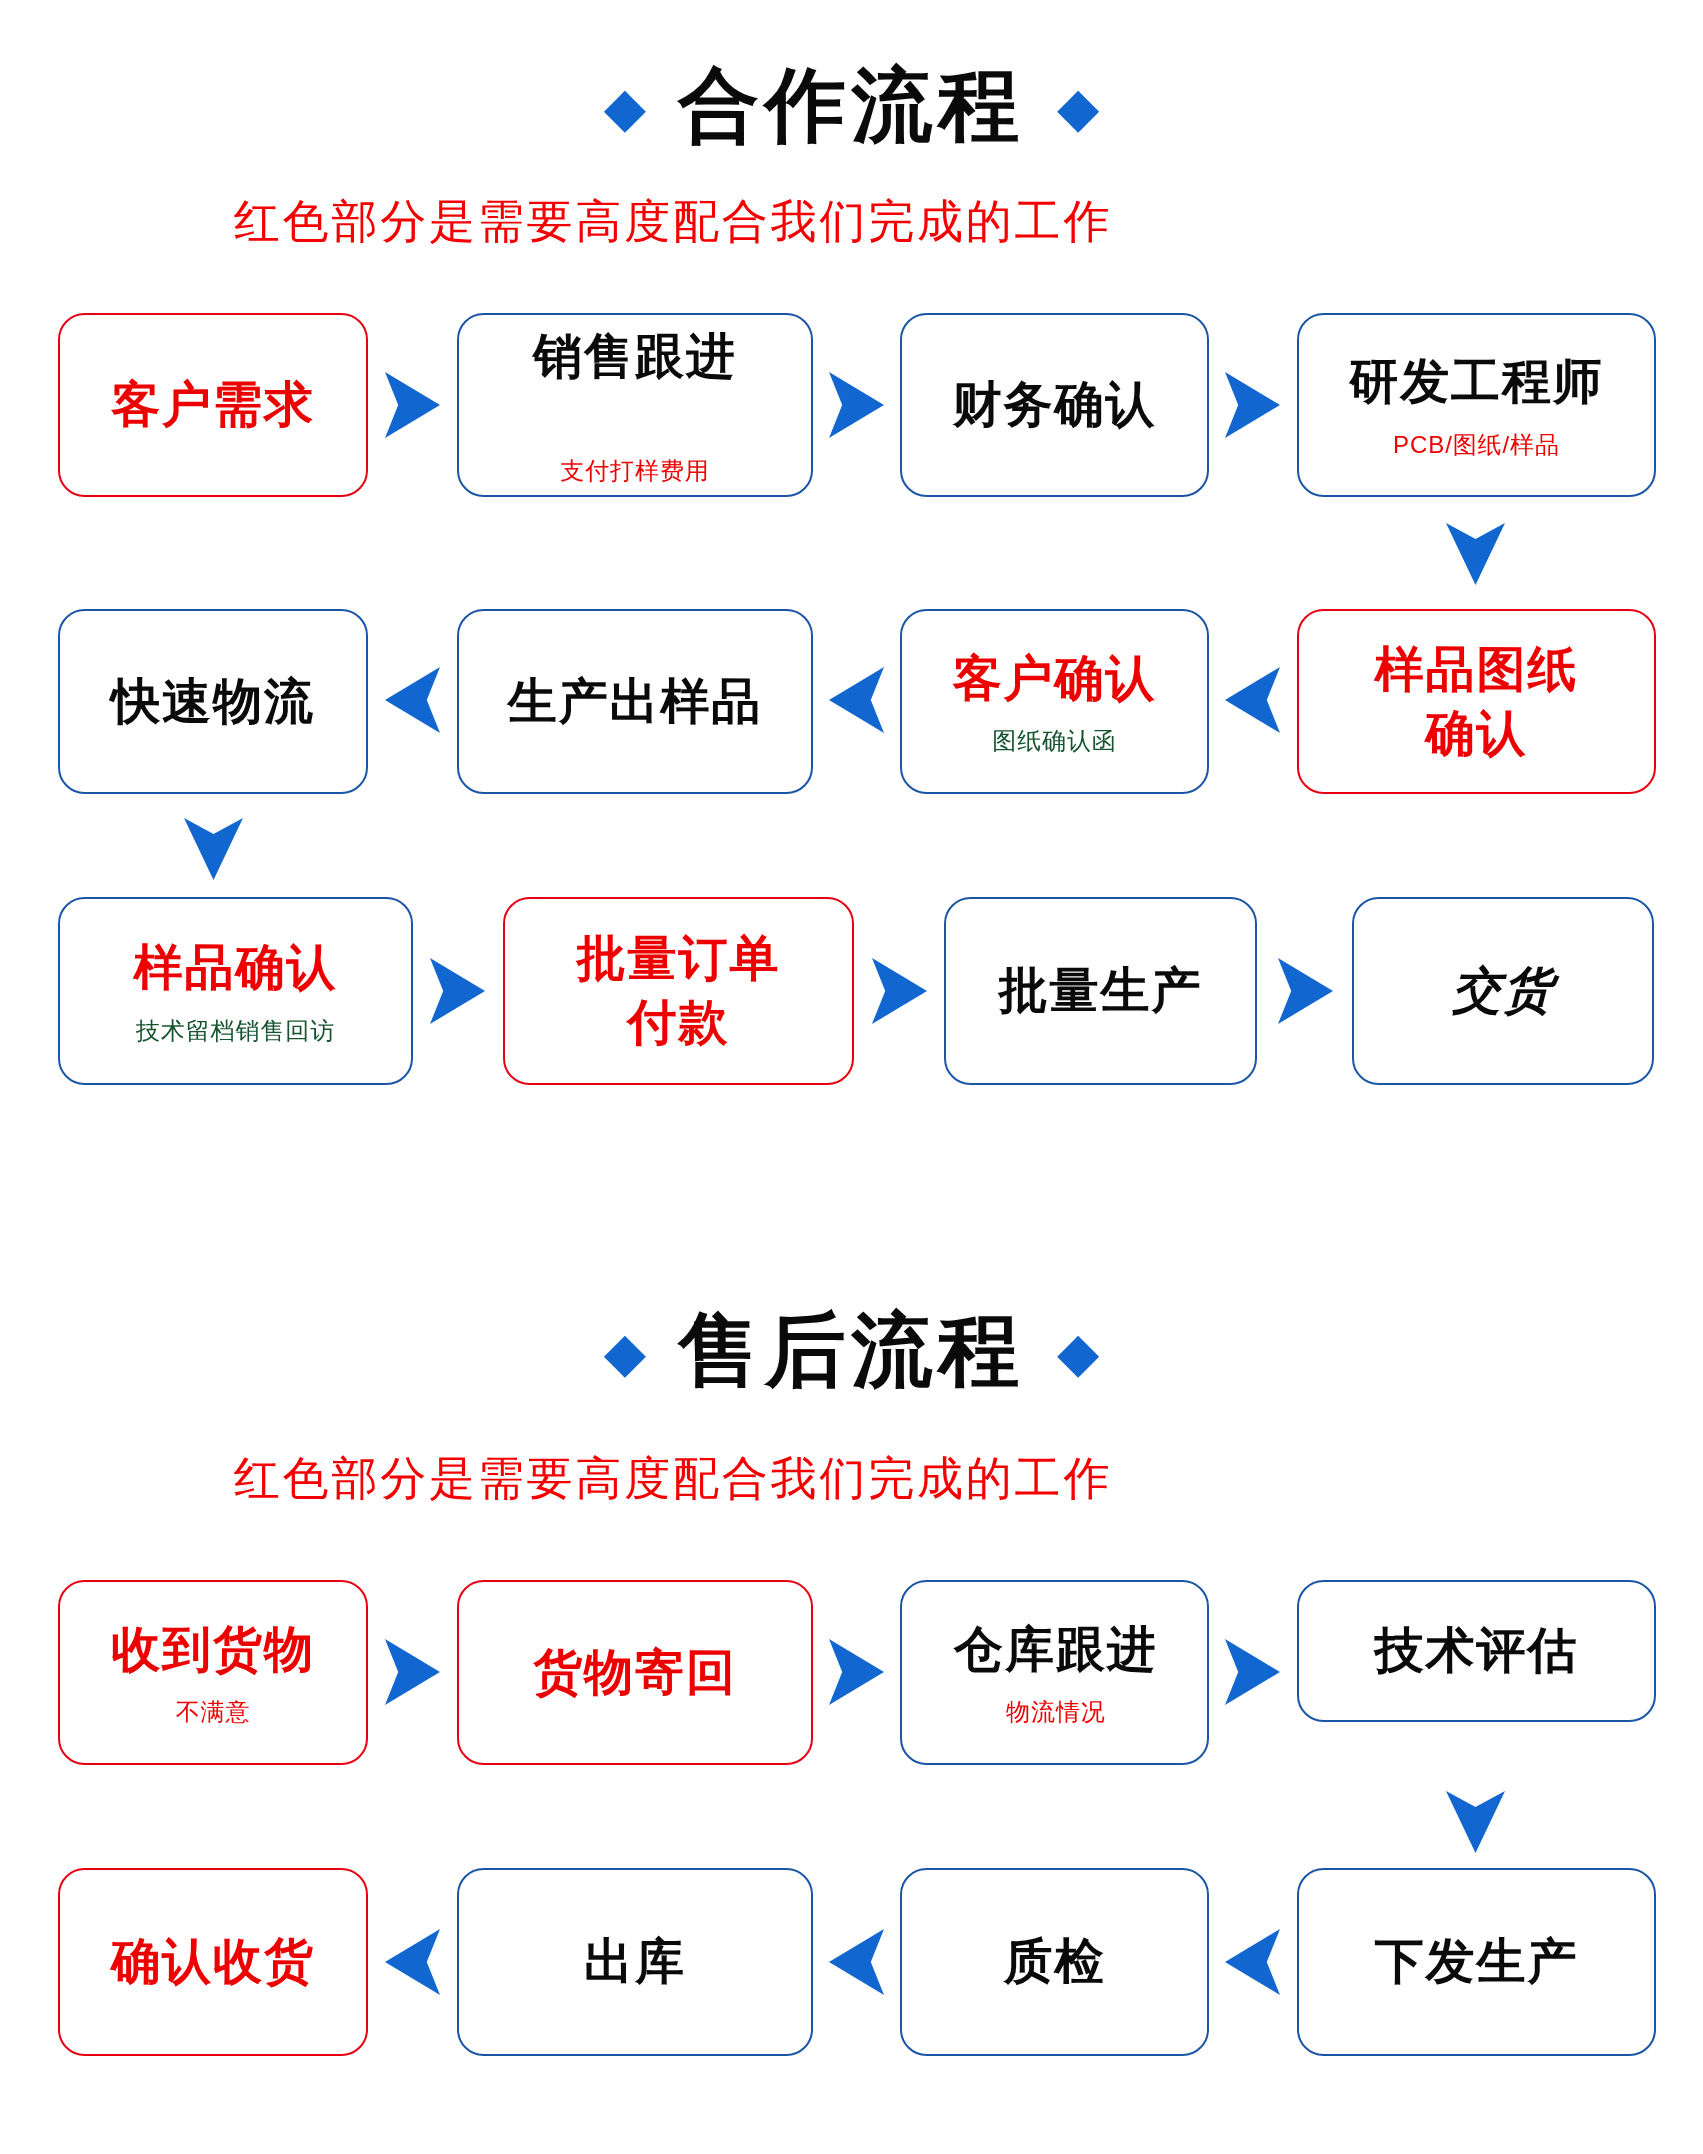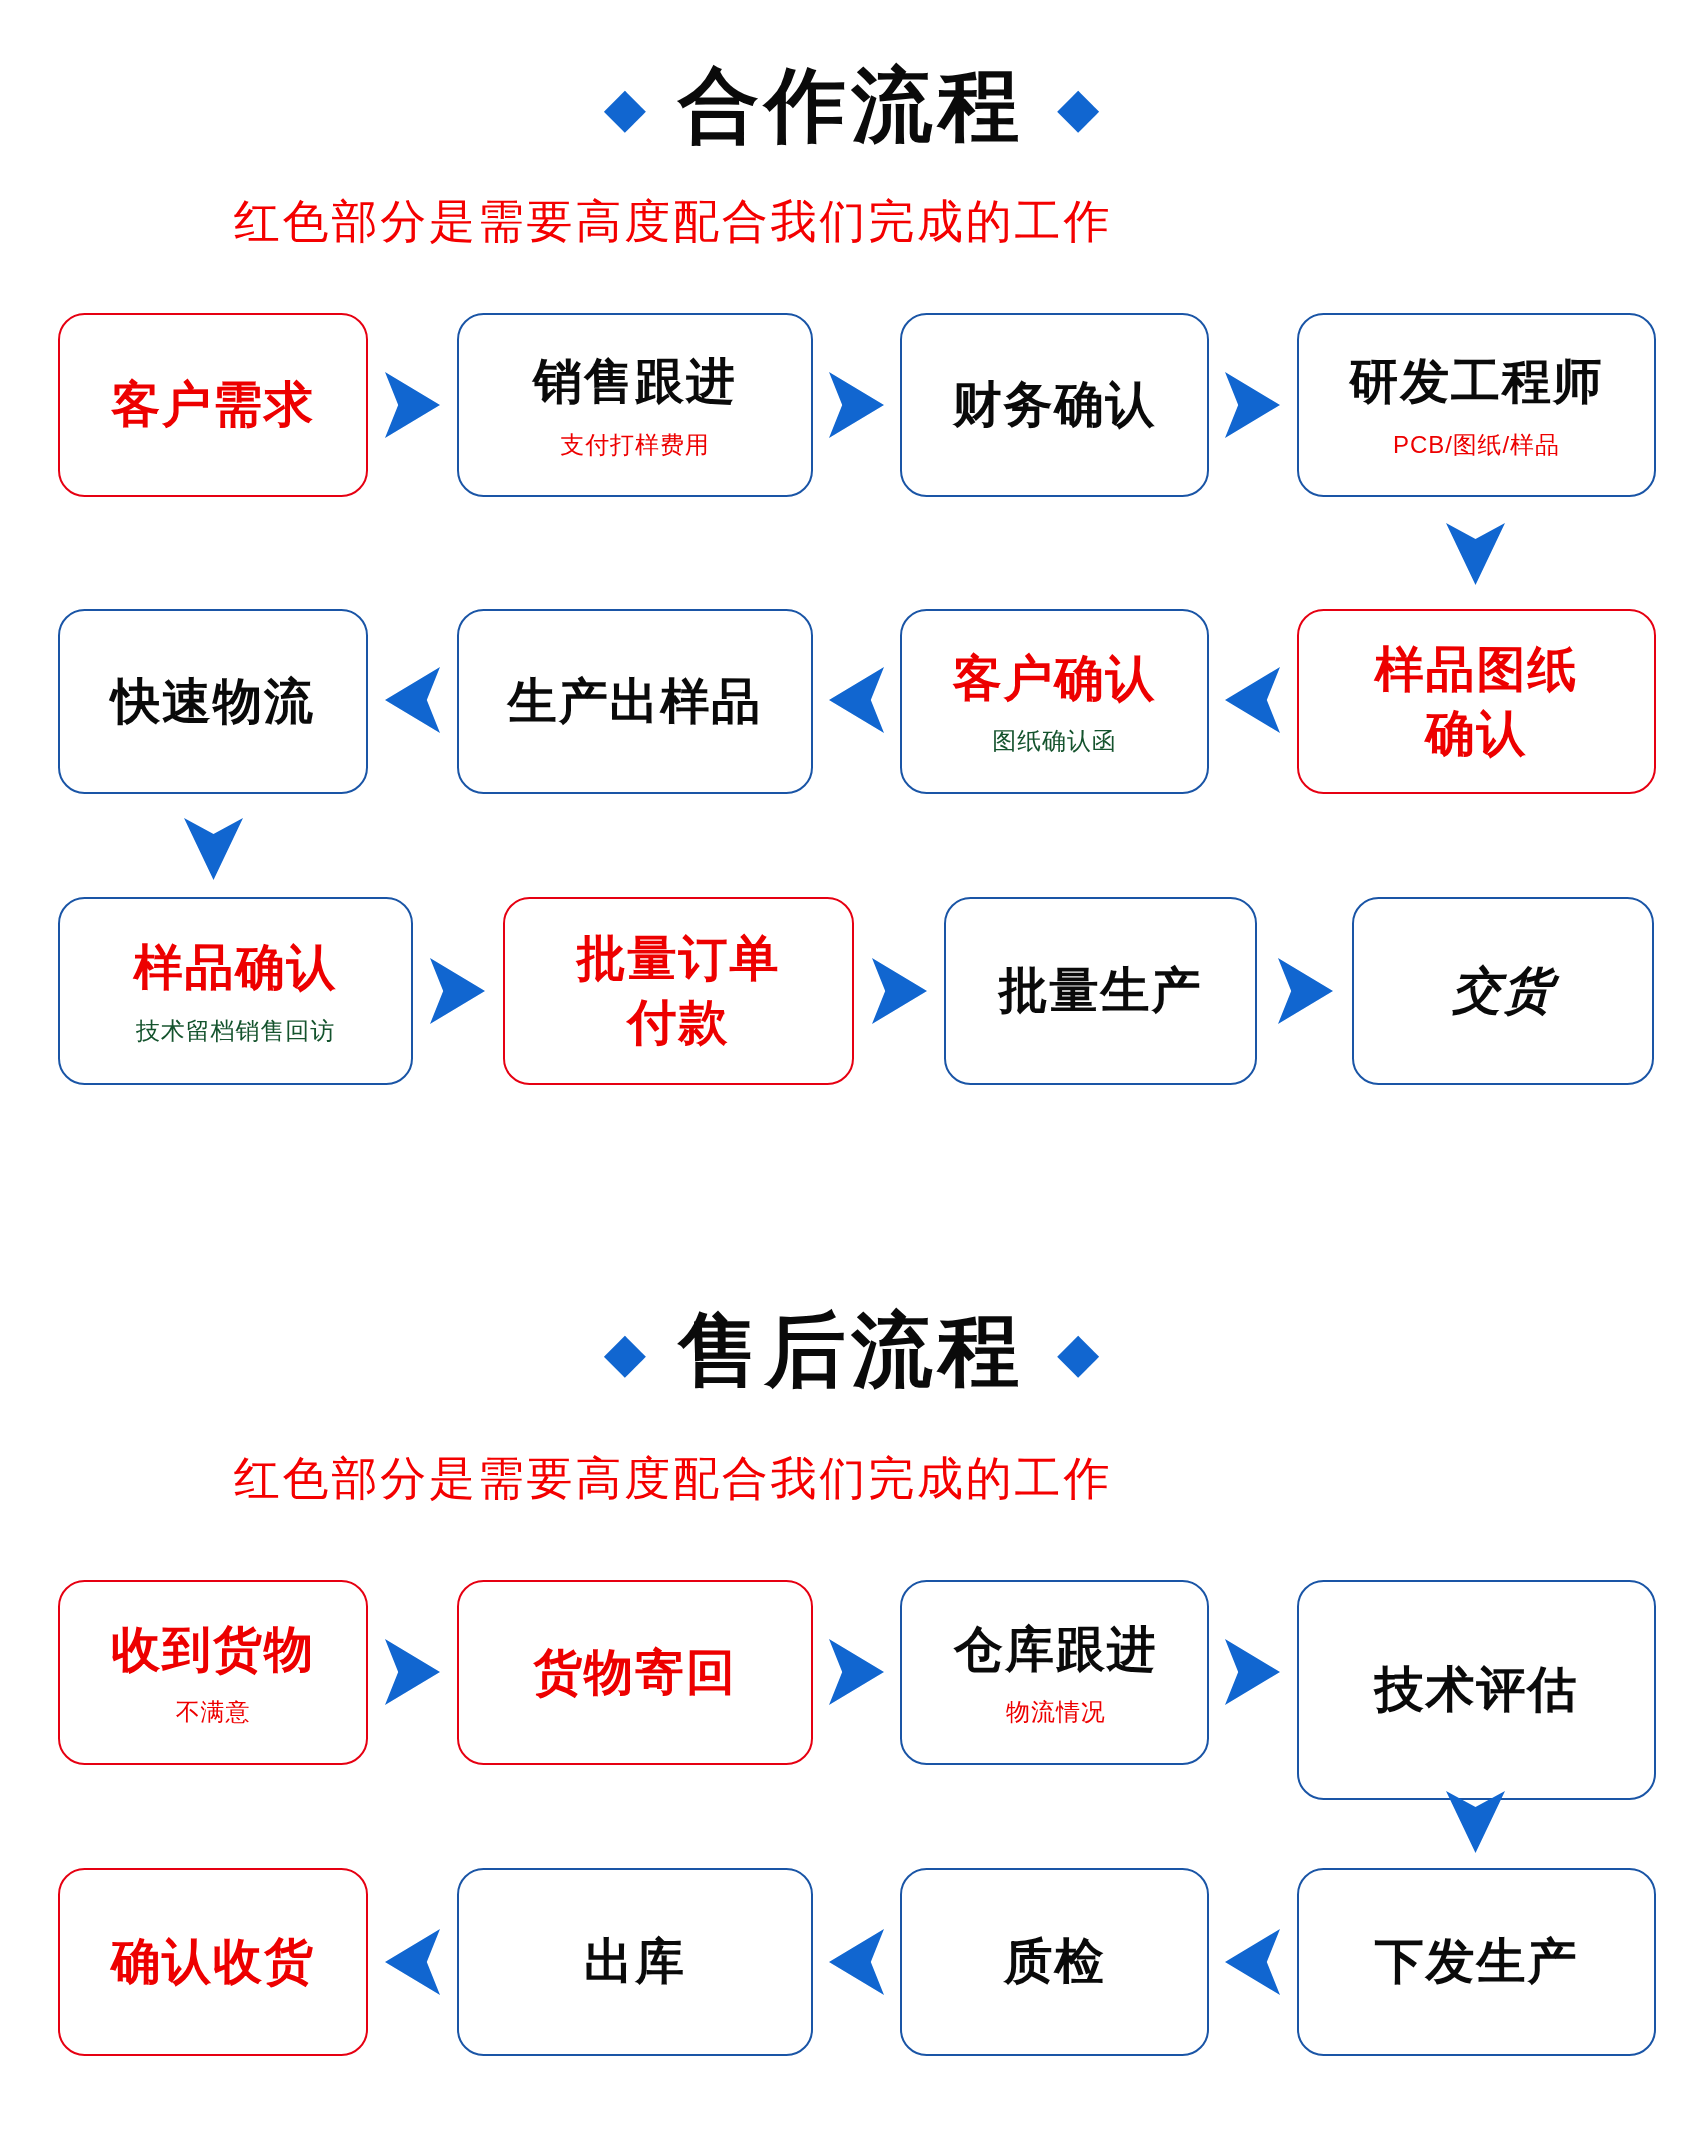--- a/index.html
+++ b/index.html
@@ -47,21 +47,21 @@
     <span class="diamond">◆</span>
     <span class="title-text">合作流程</span>
     <span class="diamond">◆</span>
   </div>
   <div class="section-subtitle" style="top:191px;">红色部分是需要高度配合我们完成的工作</div>
 
   <div class="box red-border" style="left:58px;top:313px;width:310px;height:184px;">
     <div class="t red">客户需求</div>
   </div>
   <div class="arrow right" style="left:385px;top:372px;"></div>
-  <div class="box blue-border" style="left:457px;top:313px;width:356px;height:184px;">
+  <div class="box blue-border" style="left:457px;top:313px;width:356px;height:184px;justify-content:space-between;">
     <div class="t black">销售跟进</div>
     <div class="s red">支付打样费用</div>
   </div>
   <div class="arrow right" style="left:829px;top:372px;"></div>
   <div class="box blue-border" style="left:900px;top:313px;width:309px;height:184px;">
     <div class="t black">财务确认</div>
   </div>
   <div class="arrow right" style="left:1225px;top:372px;"></div>
   <div class="box blue-border" style="left:1297px;top:313px;width:359px;height:184px;">
     <div class="t black">研发工程师</div>
@@ -122,21 +122,21 @@
   <div class="arrow right" style="left:385px;top:1639px;"></div>
   <div class="box red-border" style="left:457px;top:1580px;width:356px;height:185px;">
     <div class="t red">货物寄回</div>
   </div>
   <div class="arrow right" style="left:829px;top:1639px;"></div>
   <div class="box blue-border" style="left:900px;top:1580px;width:309px;height:185px;padding-left:16px;">
     <div class="t black">仓库跟进</div>
     <div class="s red">物流情况</div>
   </div>
   <div class="arrow right" style="left:1225px;top:1639px;"></div>
-  <div class="box blue-border" style="left:1297px;top:1580px;width:359px;height:220px;">
+  <div class="box blue-border" style="left:1297px;top:1580px;width:359px;height:142px;">
     <div class="t black">技术评估</div>
   </div>
 
   <div class="arrow down" style="left:1446px;top:1791px;"></div>
 
   <div class="box red-border" style="left:58px;top:1868px;width:310px;height:188px;">
     <div class="t red">确认收货</div>
   </div>
   <div class="arrow left" style="left:385px;top:1929px;"></div>
   <div class="box blue-border" style="left:457px;top:1868px;width:356px;height:188px;">

